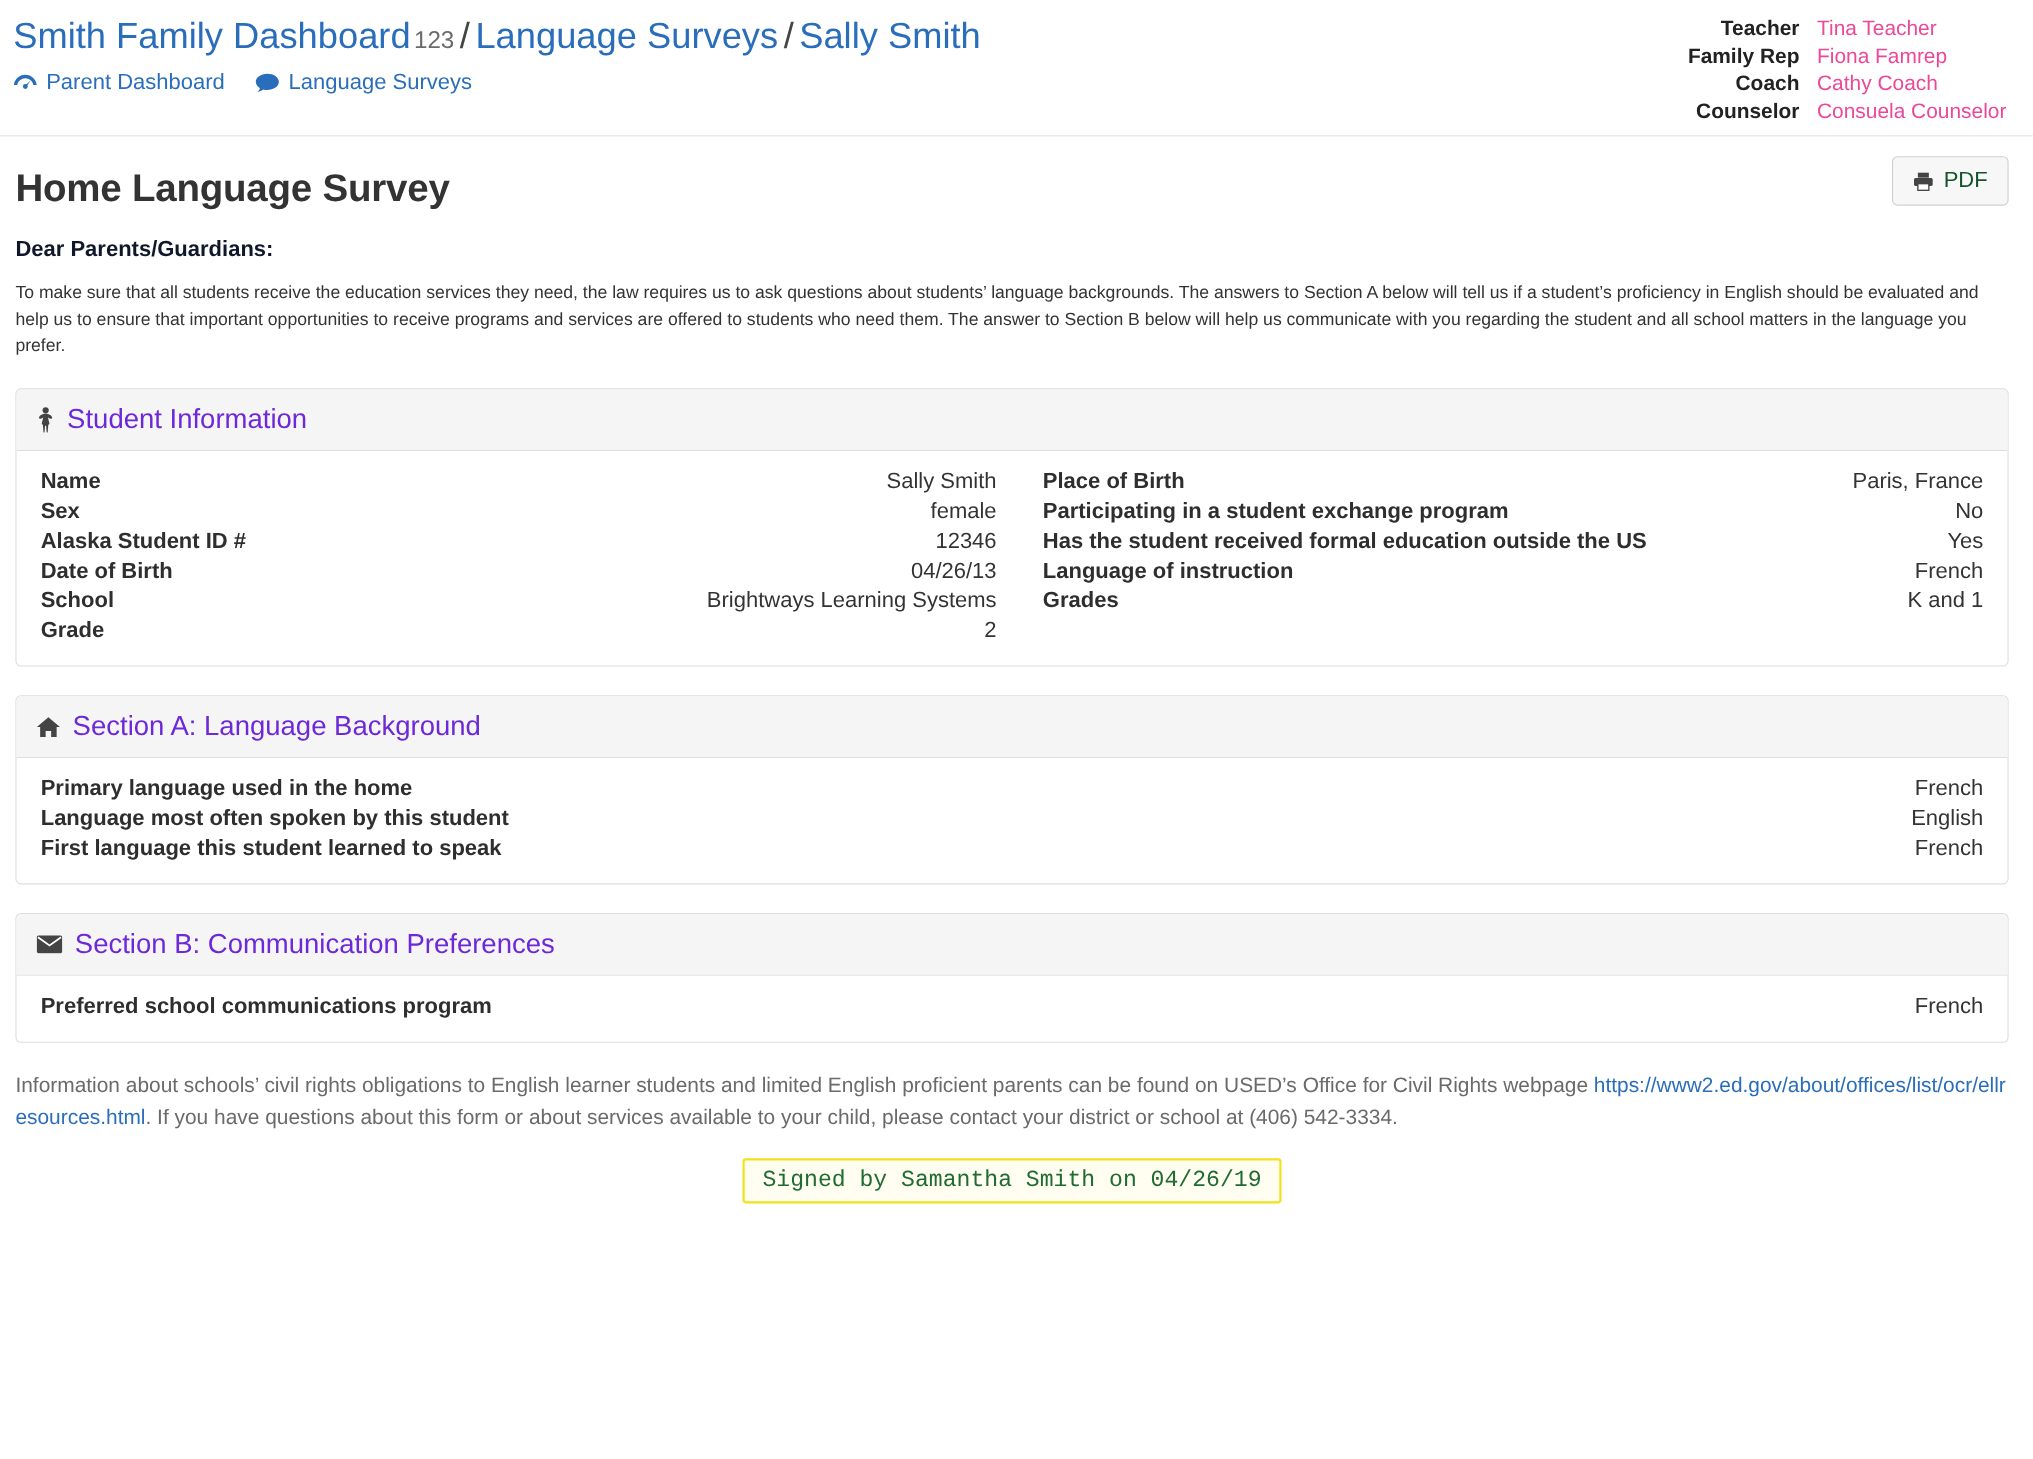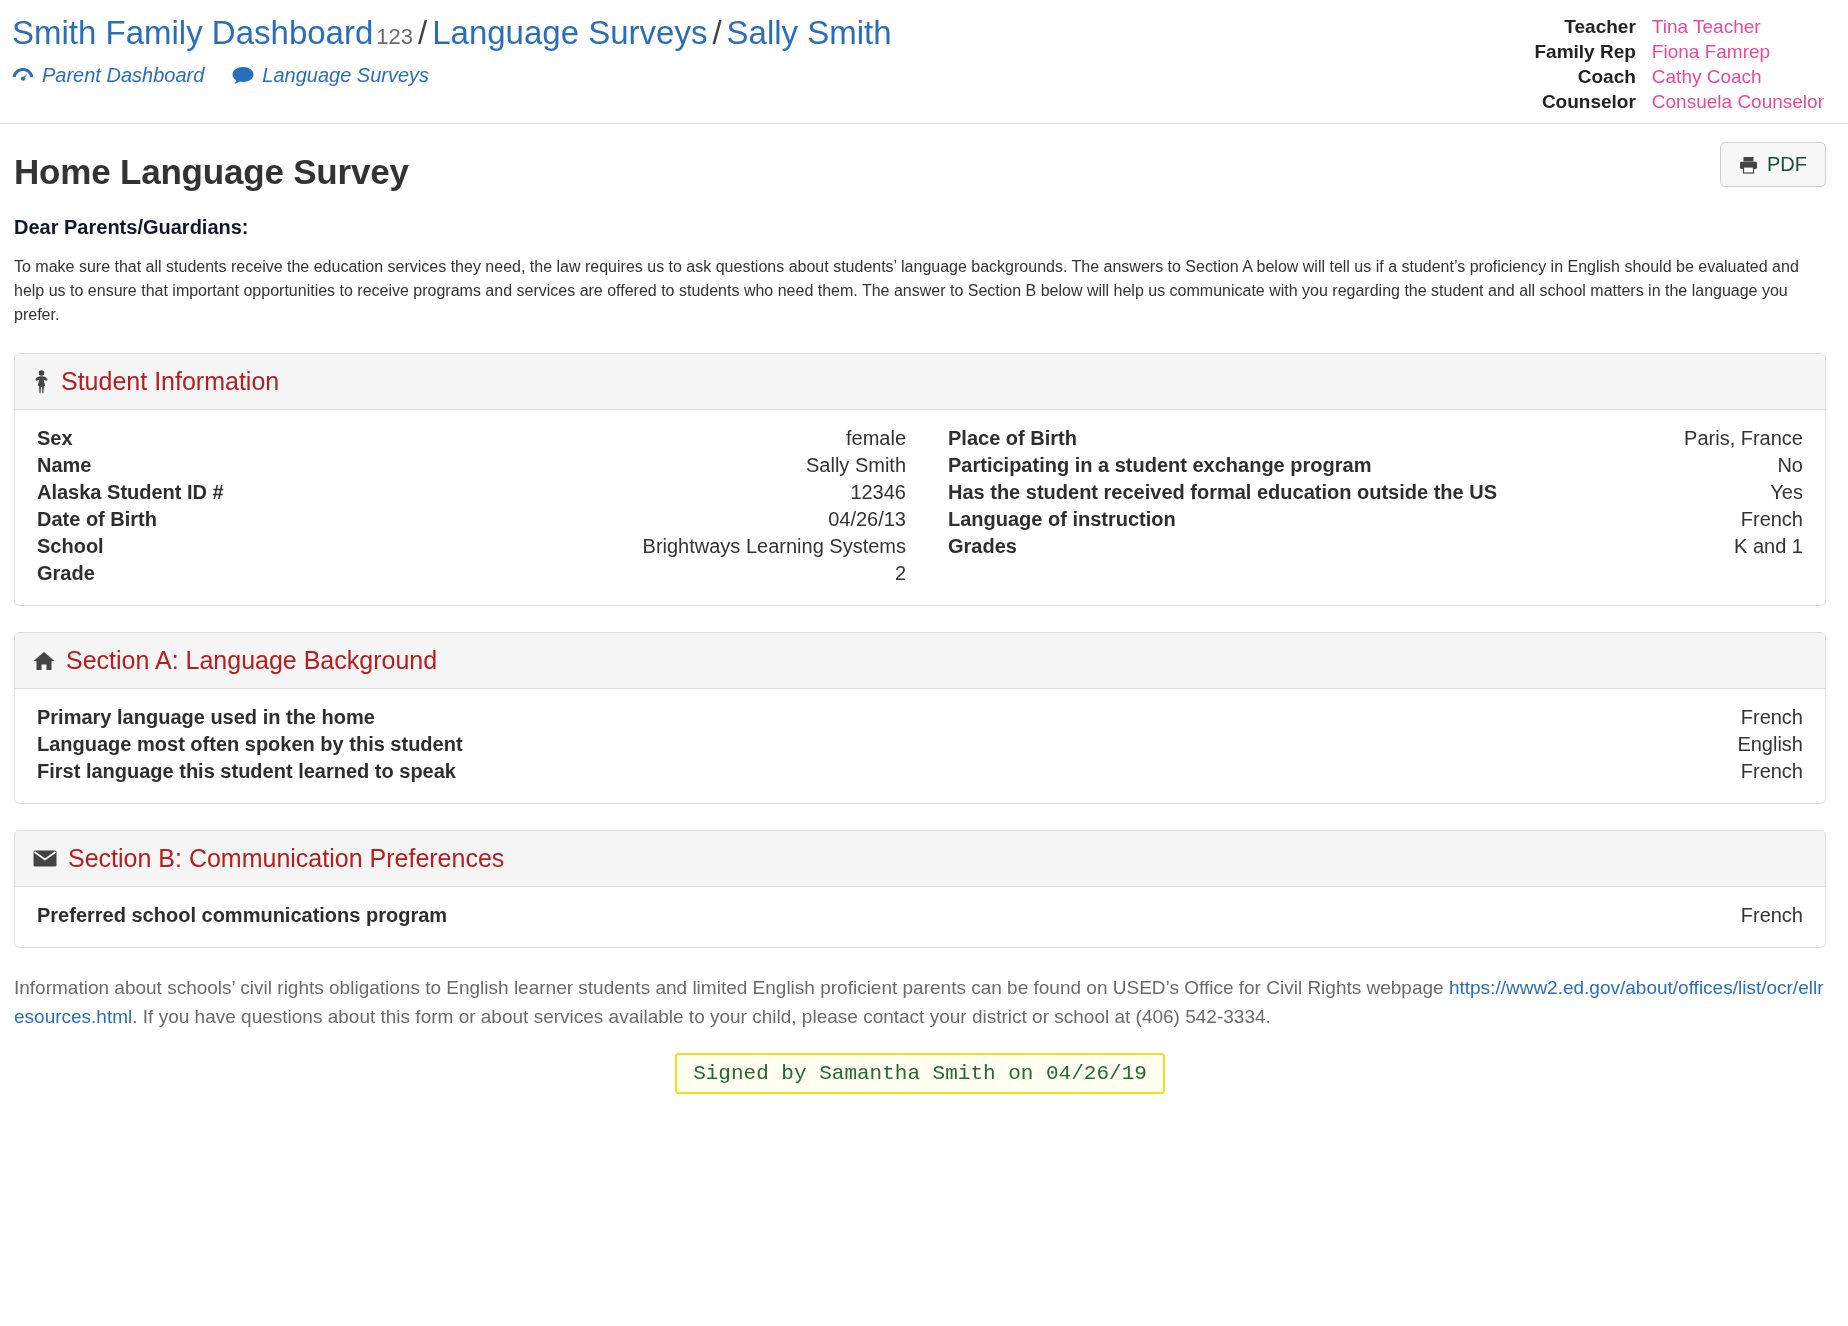--- a/index.html
+++ b/index.html
@@ -41,21 +41,20 @@
     color: #6b6b6b;
     padding-left: 3px;
   }
   .crumb-sep { color: #444; padding: 0 5px; }
   .subnav {
     margin-top: 12px;
     font-size: 20px;
     display: flex;
     gap: 28px;
     align-items: center;
-    font-style: italic;
   }
   .subnav a {
     color: #2a6ebb;
     text-decoration: none;
     display: inline-flex;
     align-items: center;
     gap: 8px;
   }
   .subnav svg { display: block; }
 
@@ -129,21 +128,21 @@
     border-radius: 5px;
     margin-bottom: 26px;
     background: #fff;
   }
   .panel-head {
     background: #f5f5f5;
     border-bottom: 1px solid #dddddd;
     border-radius: 4px 4px 0 0;
     padding: 13px 18px;
     font-size: 25px;
-    color: #b91c1c;
+    color: #6d28d9;
     display: flex;
     align-items: center;
     gap: 11px;
   }
   .panel-body {
     padding: 15px 22px 18px 22px;
   }
   .two-col {
     display: flex;
     gap: 0;
@@ -262,26 +261,26 @@
             <circle cx="8.5" cy="3" r="2.8" fill="#444"></circle>
             <path d="M8.5 6.2c-3 0-6 1.6-6 3.6 0 .9 1 1.2 1.8.8l2-1-1.3 5.2c-.2.9.3 1.3 1 1.3l.5 6.6c0 .7 1 .7 1 0l.5-5.6h.9l.5 5.6c0 .7 1 .7 1 0l.5-6.6c.7 0 1.2-.4 1-1.3l-1.3-5.2 2 1c.8.4 1.8.1 1.8-.8 0-2-3-3.6-6-3.6z" fill="#444"></path>
           </svg>
       </span>
       <span>Student Information</span>
     </div>
     <div class="panel-body">
       <div class="two-col">
         <div class="col">
           <div class="kv">
+            <span class="k">Name</span>
+            <span class="v">Sally Smith</span>
+          </div>
+          <div class="kv">
             <span class="k">Sex</span>
             <span class="v">female</span>
-          </div>
-          <div class="kv">
-            <span class="k">Name</span>
-            <span class="v">Sally Smith</span>
           </div>
           <div class="kv">
             <span class="k">Alaska Student ID #</span>
             <span class="v">12346</span>
           </div>
           <div class="kv">
             <span class="k">Date of Birth</span>
             <span class="v">04/26/13</span>
           </div>
           <div class="kv">

